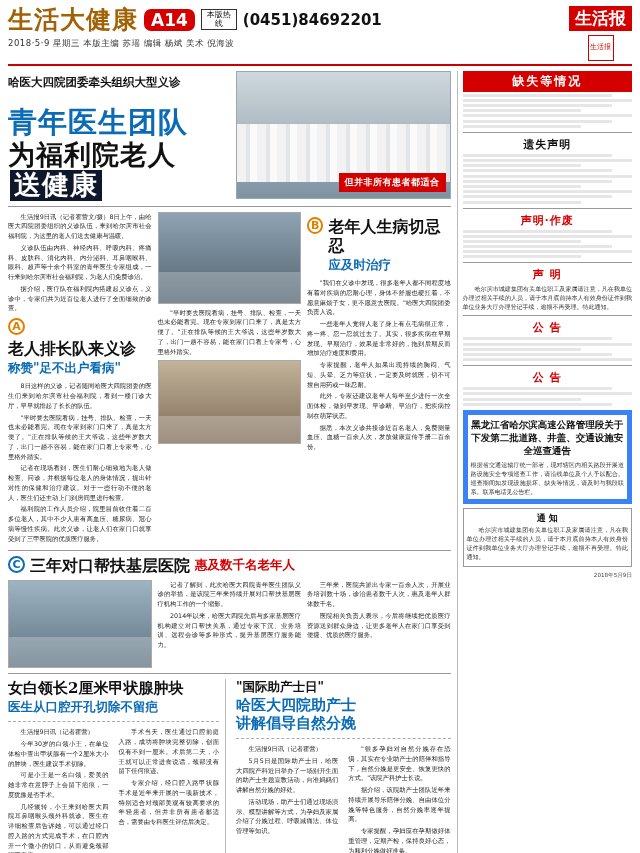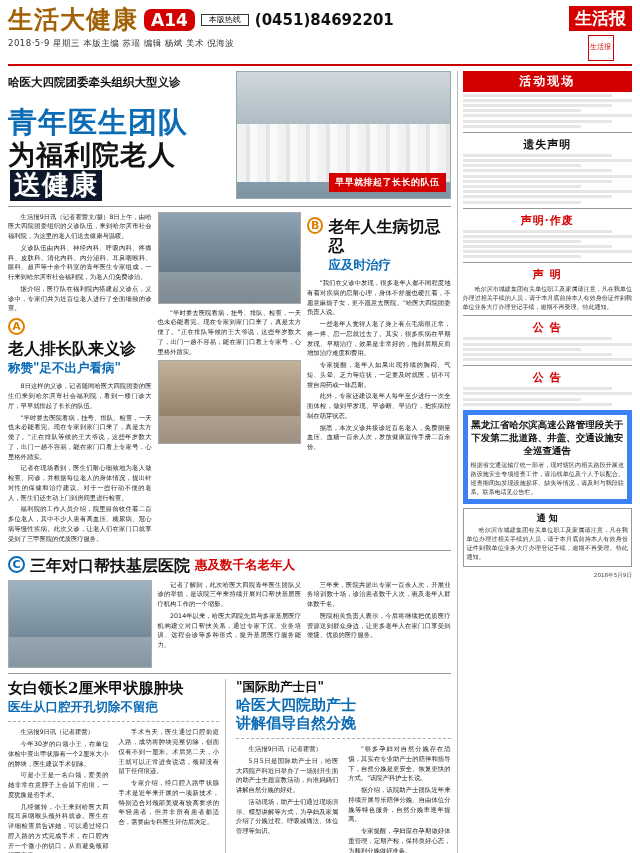--- a/index.html
+++ b/index.html
@@ -21,21 +21,21 @@
     font-weight:bold; font-size:25px; letter-spacing:1px; color:#a16207;
     line-height:1.1;
   }
   .mh-row1 { display:flex; align-items:center; gap:6px; }
   .mh-badge {
     background:#d40000; color:#fff; font-weight:bold; font-size:17px;
     padding:1px 7px; border-radius:7px; font-family:"DejaVu Sans", sans-serif;
   }
   .mh-hot {
     border:1px solid #333; font-size:8px; padding:1px 2px; line-height:1.05;
-    width:48px; text-align:center; color:#111;
+    width:36px; text-align:center; color:#111;
   }
   .mh-phone { font-size:15px; font-weight:bold; letter-spacing:0px; }
   .mh-date { font-size:8.5px; color:#333; margin-top:4px; letter-spacing:0.5px; }
   .mh-right { margin-left:auto; display:flex; align-items:center; gap:4px;flex-direction:column; }
   .mh-logo {
     background:#d40000; color:#fff; font-family:"DejaVu Serif", serif;
     font-weight:bold; font-size:17px; padding:3px 6px; line-height:1.1;
   }
   .mh-seal { width:26px; height:26px; border:1px solid #d40000; color:#d40000;
     font-size:7px; display:flex; align-items:center; justify-content:center; text-align:center; line-height:1.05;}
@@ -175,21 +175,21 @@
           <div class="kicker">哈医大四院团委牵头组织大型义诊</div>
           <div class="h1">青年医生团队</div>
           <div class="h2">
             <span>为福利院老人</span>
             <span class="hl">送健康</span>
           </div>
         </div>
         <div class="photo-main">
           <div class="pm-building"></div>
           <div class="pm-people"></div>
-          <div class="pm-banner">早早就排起了长长的队伍</div>
+          <div class="pm-banner">但并非所有患者都适合</div>
         </div>
       </div>
 
       <div class="hr"></div>
 
       <div class="cols3">
 
         <div class="col">
           <div class="txt">
             <p>生活报9日讯（记者霍营文/摄）8日上午，由哈医大四院团委组织的义诊队伍，来到哈尔滨市社会福利院，为这里的老人们送去健康与温暖。</p>
@@ -304,21 +304,21 @@
               <p>"很多孕妇对自然分娩存在恐惧，其实在专业助产士的陪伴和指导下，自然分娩是更安全、恢复更快的方式。"该院产科护士长说。</p>
               <p>据介绍，该院助产士团队近年来持续开展导乐陪伴分娩、自由体位分娩等特色服务，自然分娩率逐年提高。</p>
               <p>专家提醒，孕妇应在孕期做好体重管理，定期产检，保持良好心态，为顺利分娩做好准备。</p>
             </div>
           </div>
         </div>
       </div>
     </div>
 
     <div class="right-col">
-      <div class="rc-title">活动现场</div>
+      <div class="rc-title">缺失等情况</div>
 
       <div class="rc-lines">
         <div class="rc-line m"></div>
         <div class="rc-line"></div>
         <div class="rc-line m"></div>
         <div class="rc-line s"></div>
         <div class="rc-line"></div>
         <div class="rc-line m"></div>
         <div class="rc-line s"></div>
       </div>

